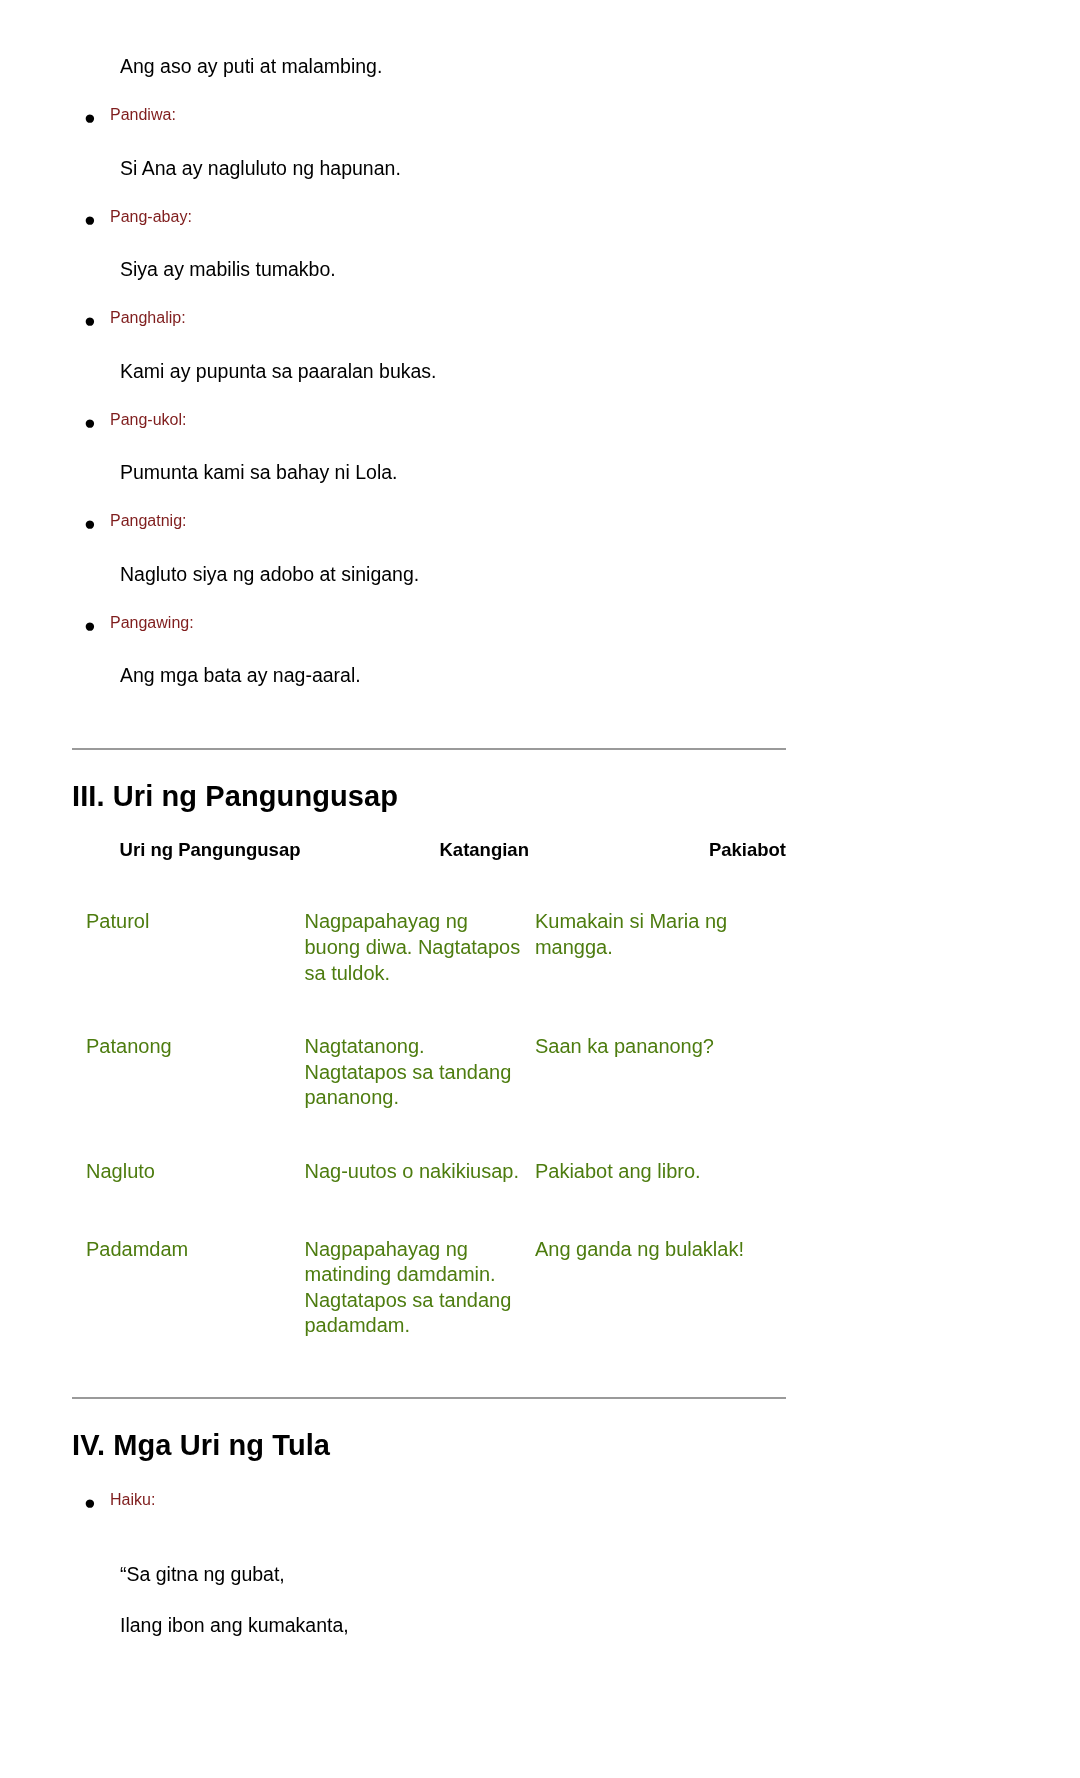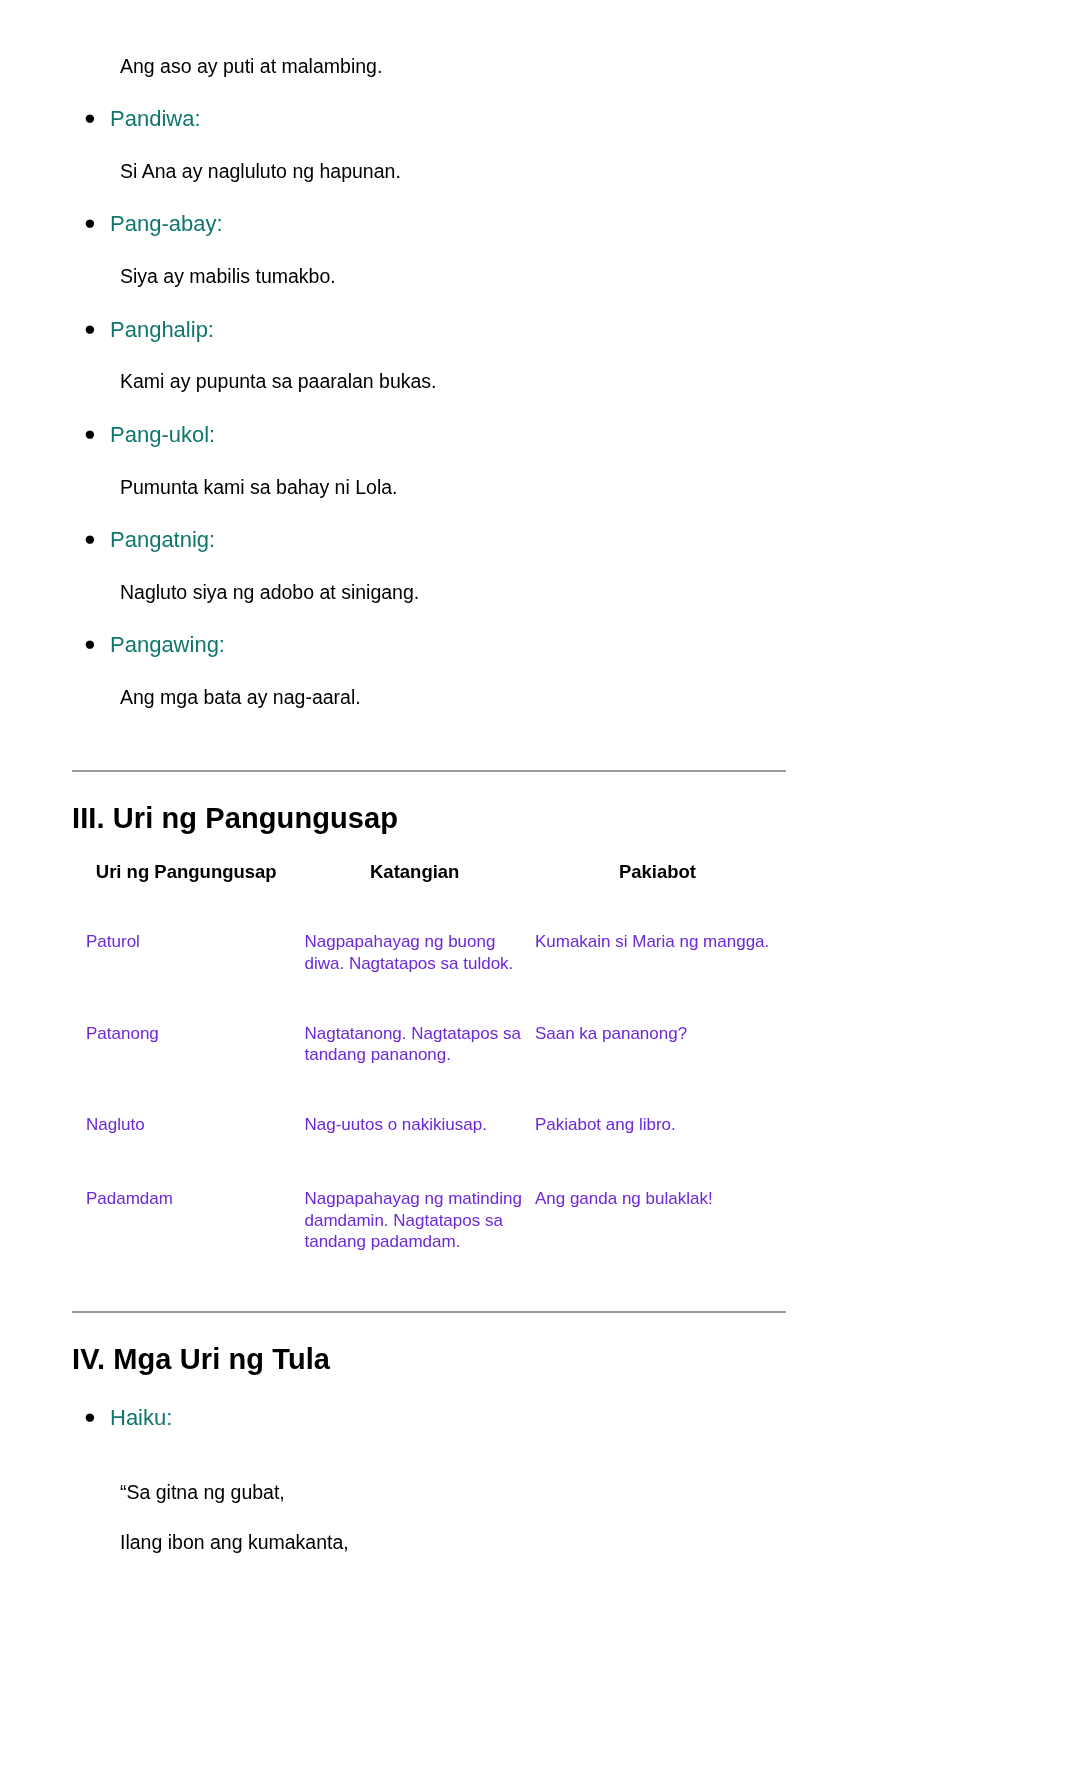--- a/index.html
+++ b/index.html
@@ -40,23 +40,23 @@
   }
   .bullet-dot {
     width: 26px;
     flex: 0 0 26px;
     font-size: 19.5px;
     line-height: 1.45;
     text-align: left;
     color: #000;
   }
   .bullet-label {
-    font-size: 22px;
+    font-size: 16px;
     line-height: 1.45;
-    color: #0f766e;
+    color: #7f1d1d;
   }
 
   .gap-a { height: 23px; }
   .gap-b { height: 22px; }
 
   
   .divider {
     border: none;
     border-top: 2px solid #9a9a9a;
     margin: 0;
@@ -74,31 +74,31 @@
 
   
   table.types-table {
     width: 100%;
     border-collapse: collapse;
     table-layout: fixed;
   }
   table.types-table th {
     font-size: 18.5px;
     font-weight: bold;
-    text-align: center;
+    text-align: right;
     padding: 0;
     vertical-align: top;
     color: #000;
   }
   table.types-table td {
-    font-size: 17px;
+    font-size: 20px;
     line-height: 1.28;
     vertical-align: top;
     padding: 0;
-    color: #6d28d9;
+    color: #4d7c0f;
   }
   .col-1 { width: 32%; }
   .col-2 { width: 32%; }
   .col-3 { width: 36%; }
   .cell-1 { padding-left: 14px !important; }
   .cell-2 { padding-left: 4px !important; }
   .cell-3 { padding-left: 6px !important; margin-left: 35px; }
 
   .row-spacer td { height: 48px; }
   .row-spacer-lg td { height: 52px; }

